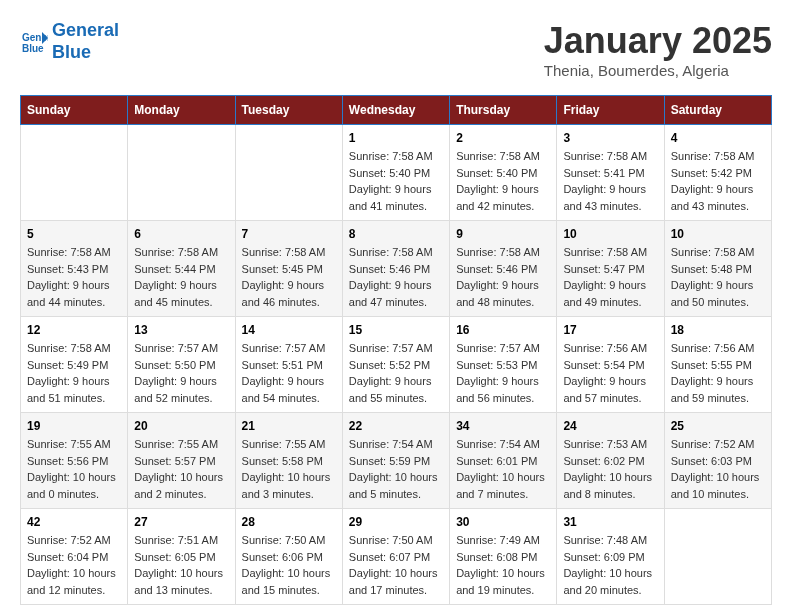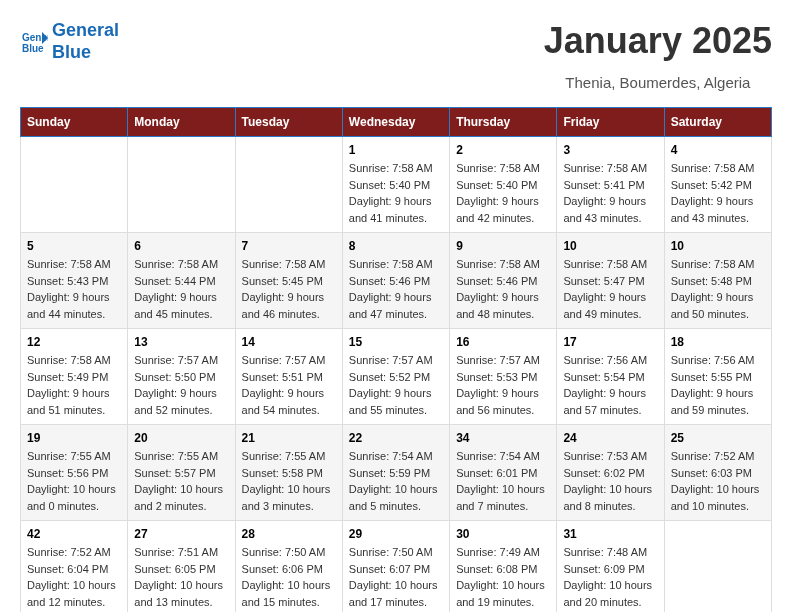--- a/index.html
+++ b/index.html
@@ -28,31 +28,30 @@
       line-height: 1.2;
     }
     .logo-text span {
       color: #1a6bb5;
     }
     .logo-icon {
       width: 28px;
       height: 28px;
     }
     .title-block {
-      text-align: center;
+      text-align: left;
     }
     .month-title {
       font-size: 36px;
       font-weight: bold;
       color: #333;
     }
     .subtitle {
       font-size: 15px;
       color: #555;
-      margin-top: 12px;
     }
     table {
       width: 100%;
       border-collapse: collapse;
       font-size: 11px;
     }
     thead tr {
       background-color: #7f1d1d;
       color: #fff;
     }

